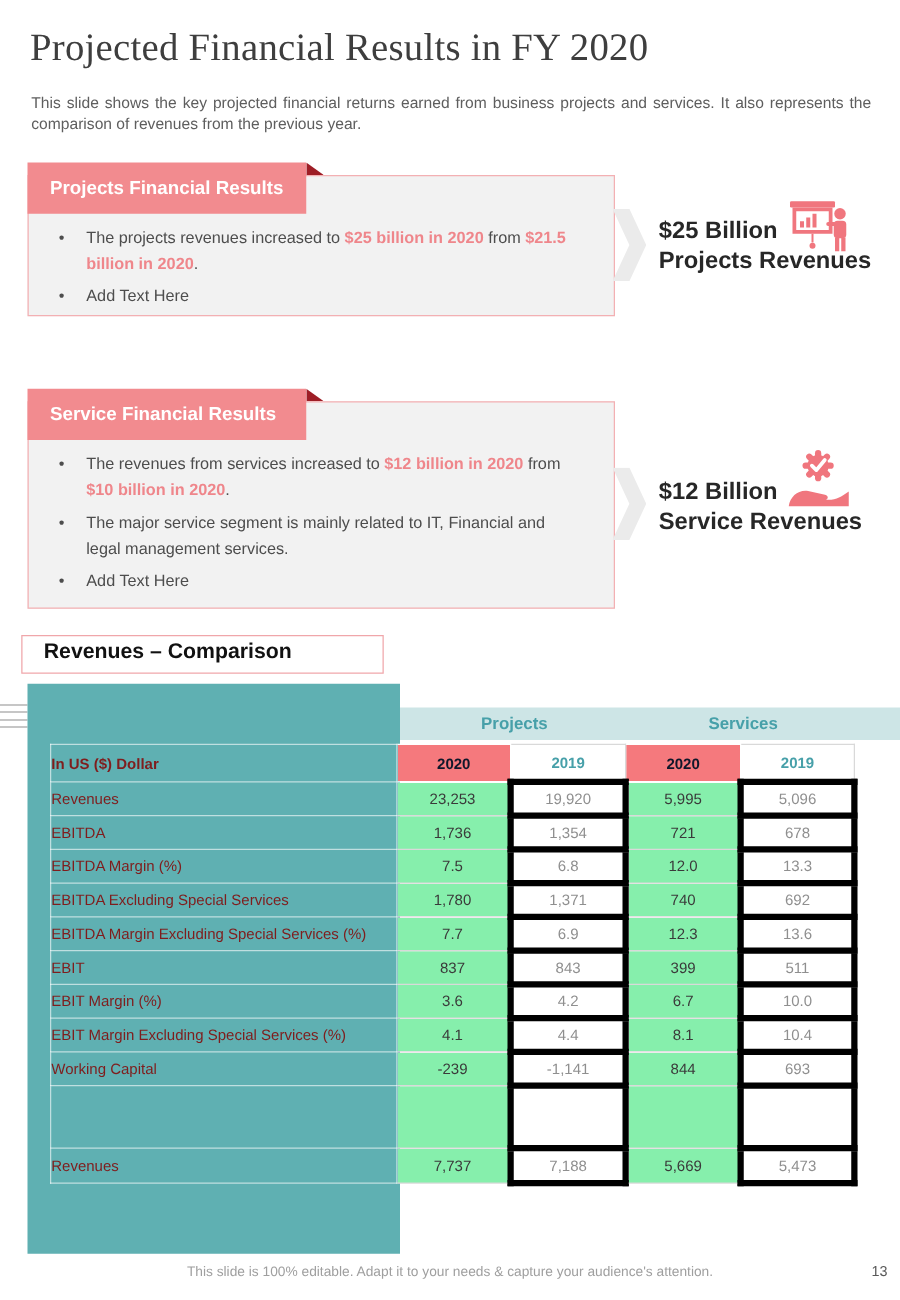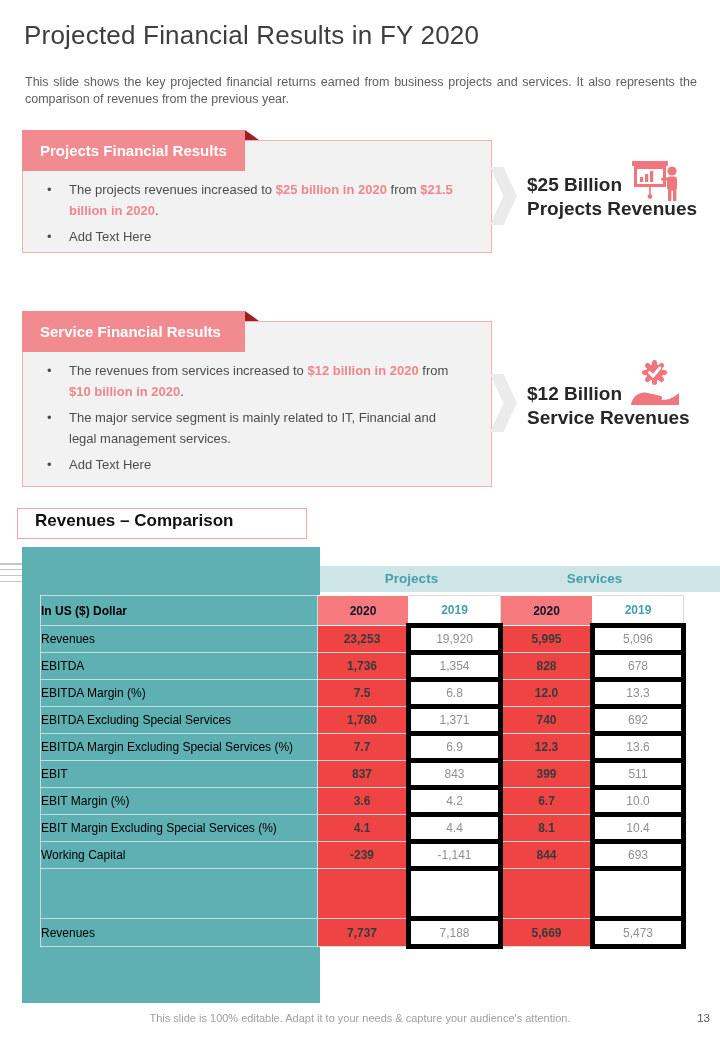--- a/index.html
+++ b/index.html
@@ -4,21 +4,21 @@
 <style>
   * { margin:0; padding:0; box-sizing:border-box; }
   html,body { width:720px; height:1040px; }
   body {
     position:relative; width:720px; height:1040px; background:#ffffff;
     font-family:"Liberation Sans", sans-serif; overflow:hidden;
   }
   .abs { position:absolute; }
 
   
-  .title { left:24px; top:20px; font-size:26px; font-weight:400; color:#3e3e3e; letter-spacing:.2px; }
+  .title { left:24px; top:20px; font-size:31px; font-weight:400; color:#3e3e3e; letter-spacing:.2px;font-family:Liberation Serif, serif; }
   .subtitle { left:25px; top:74px; width:672px; font-size:12.5px; line-height:17px; color:#5e5e5e; text-align:justify; }
 
   
   .cbox { left:22px; width:470px; background:#f2f2f2; border:1px solid #f3b0b3; }
   .cbox1 { top:140px; height:113px; }
   .cbox2 { top:321px; height:166px; }
   .tab { left:22px; width:223px; height:41px; background:#f28b8f; color:#ffffff;
          font-size:15px; font-weight:bold; line-height:41px; padding-left:18px; }
   .tab1 { top:130px; } .tab2 { top:311px; }
   .fold { width:14px; background:#9e1e26; clip-path:polygon(0 0, 100% 100%, 0 100%); }
@@ -57,26 +57,26 @@
         font-size:13.5px; font-weight:bold; color:#47a0a9; }
   .gl-p { left:0; width:183px; } .gl-s { left:183px; width:183px; }
 
   
   table.cmp { position:absolute; left:40px; top:595px; width:643px;
               border-collapse:collapse; table-layout:fixed; }
   table.cmp td { font-size:12px; height:27px; padding:0; overflow:hidden; white-space:nowrap; }
   tr.hdr td { height:30px; }
   tr.spacer td { height:50px; }
   tr.emp td { height:28px; }
-  td.lbl { background:#5fb0b2; color:#000000; padding-left:10px;
+  td.lbl { background:#5fb0b2; color:#7f1d1d; padding-left:10px;
            border:1px solid rgba(255,255,255,.6); }
   td.lbl-h { font-weight:bold; font-size:12.5px; }
   td.h20 { background:#f5797d; color:#0f172a; font-weight:bold; font-size:13px; text-align:center; border:1px solid #ffffff; }
   td.h19 { background:#ffffff; color:#47a0a9; font-weight:bold; font-size:13px; text-align:center; border:1px solid #d9d9d9; }
-  td.p20 { background:#ef4444; color:#3a3a3a; font-weight:bold; text-align:center; border:1px solid #d9d9d9; }
+  td.p20 { background:#86efac; color:#3a3a3a; font-weight:normal; text-align:center; border:1px solid #d9d9d9; }
   td.p19 { background:#ffffff; color:#8f8f8f; text-align:center; border:5px solid #000000; }
 
   
   .footer { left:0; top:1012px; width:720px; text-align:center; font-size:11px; color:#9f9f9f; }
   .pagenum { right:10px; top:1012px; font-size:11.5px; color:#595959; }
 </style>
 </head>
 <body>
 
 <div class="abs title">Projected Financial Results in FY 2020</div>
@@ -192,21 +192,21 @@
     <td class="lbl">Revenues</td>
     <td class="p20">23,253</td>
     <td class="p19">19,920</td>
     <td class="p20">5,995</td>
     <td class="p19">5,096</td>
   </tr>
   <tr>
     <td class="lbl">EBITDA</td>
     <td class="p20">1,736</td>
     <td class="p19">1,354</td>
-    <td class="p20">828</td>
+    <td class="p20">721</td>
     <td class="p19">678</td>
   </tr>
   <tr>
     <td class="lbl">EBITDA Margin (%)</td>
     <td class="p20">7.5</td>
     <td class="p19">6.8</td>
     <td class="p20">12.0</td>
     <td class="p19">13.3</td>
   </tr>
   <tr>

